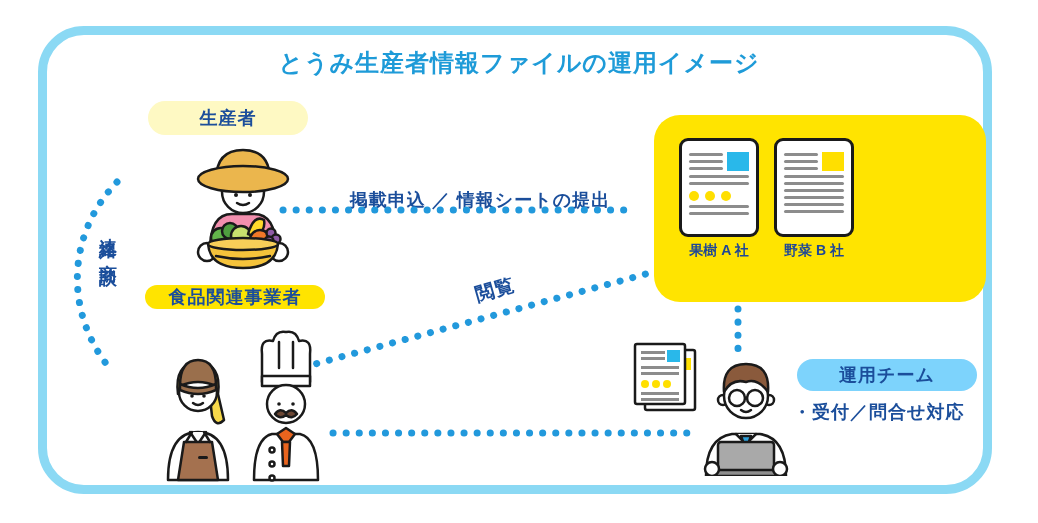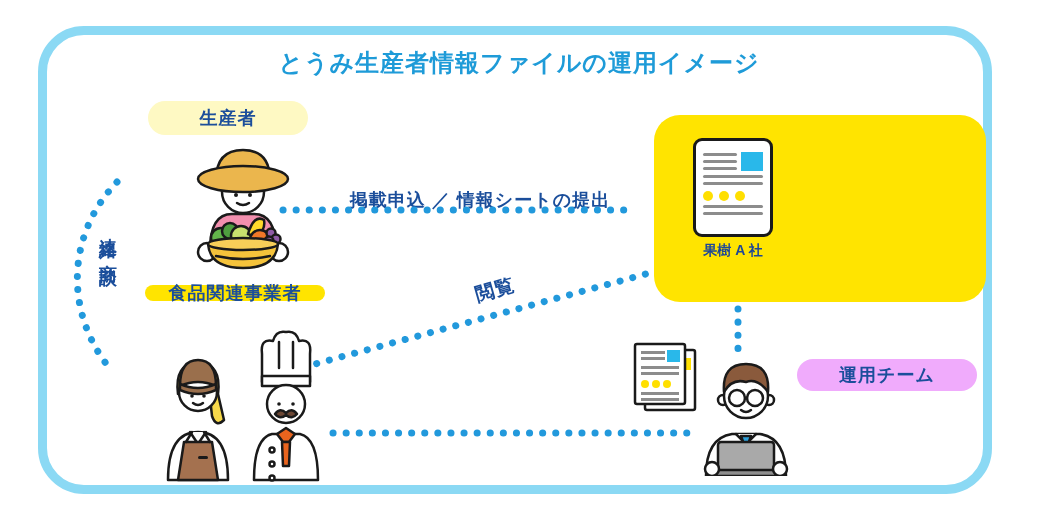--- a/index.html
+++ b/index.html
@@ -14,38 +14,38 @@
   }
   .title {
     position:absolute; left:0; top:47px; width:1038px; text-align:center;
     font-size:24px; letter-spacing:1px; color:#1E9BD8;
   }
   .pill {
     position:absolute; border-radius:18px; color:#1B4E9B; font-size:18px;
     display:flex; align-items:center; justify-content:center; letter-spacing:1px;
   }
   .pill-producer { left:148px; top:101px; width:160px; height:34px; }
-  .pill-food     { left:145px; top:285px; width:180px; height:16px; }
+  .pill-food     { left:145px; top:285px; width:180px; height:24px; }
   .pill-team     { left:797px; top:359px; width:180px; height:32px; }
   .flow-label { position:absolute; color:#1B4E9B; font-size:18px; letter-spacing:1px; }
   .lbl-application { left:320px; top:188px; width:320px; text-align:center; }
   .lbl-browse { left:455px; top:277px; width:80px; text-align:center; font-size:19px;
                 transform:rotate(-16deg); }
   .lbl-promotion { left:335px; top:395px; width:310px; text-align:center; }
   .lbl-file-update { left:762px; top:316px; }
   .lbl-contact {
     left:96px; top:223px; writing-mode:vertical-rl; text-orientation:mixed;
     font-size:18px; letter-spacing:3px;
   }
   .hp-box {
     position:absolute; left:654px; top:115px; width:332px; height:187px;
     border-radius:26px; box-sizing:border-box; padding-top:13px;
   }
   .hp-title { text-align:center; color:#1A6CCD; font-size:18px; letter-spacing:0.5px; }
-  .cards { display:flex; gap:15px; padding-left:39px; margin-top:10px; }
+  .cards { display:flex; gap:15px; padding-left:25px; margin-top:10px; }
   .card {
     width:80px; height:99px; background:#ffffff; border:3px solid #1A1A1A;
     border-radius:9px; box-sizing:border-box; padding:8px 7px 6px 7px;
     display:flex; flex-direction:column;
   }
   .card-label { width:80px; text-align:center; color:#1E4796; font-size:14px; margin-top:5px; }
   .card-col { display:flex; flex-direction:column; }
   .ln { height:3px; background:#8C8C8C; border-radius:2px; margin-top:4px; }
   .card-head { display:flex; justify-content:space-between; }
   .head-lines { width:34px; }
@@ -69,21 +69,21 @@
   <div class="frame"></div>
 
   <div class="title">とうみ生産者情報ファイルの運用イメージ</div>
 
   <div class="pill pill-producer" style="background: #fef9c3;">
     <span>生産者</span>
   </div>
   <div class="pill pill-food" style="background: rgb(255, 228, 0);">
     <span>食品関連事業者</span>
   </div>
-  <div class="pill pill-team" style="background: #f0abfc; align-items: center;">
+  <div class="pill pill-team" style="background: #7dd3fc; align-items: center;">
     <span>運用チーム</span>
   </div>
 
   <div class="flow-label lbl-application">掲載申込 ／ 情報シートの提出</div>
   <div class="flow-label lbl-browse">閲覧</div>
   <div class="flow-label lbl-contact">連絡／商談</div>
 
   <svg class="abs" style="left:276px;top:203px" width="360" height="14">
     <line class="dotline" x1="7" y1="7" x2="353" y2="7"></line>
   </svg>
@@ -119,25 +119,45 @@
               <div class="dot-y"></div>
               <div class="dot-y"></div>
               <div class="dot-y"></div>
             </div>
           <div class="ln"></div>
             <div class="ln"></div>
         </div>
         <div class="card-label">果樹 A 社</div>
       </div>
 
+      <div class="card-col">
+        <div class="card">
+          <div class="card-head">
+            <div class="head-lines">
+                <div class="ln"></div>
+                <div class="ln"></div>
+                <div class="ln"></div>
+              </div>
+            <div class="head-sq" style="background: rgb(255, 223, 0);"></div>
+          </div>
+          <div class="ln"></div>
+            <div class="ln"></div>
+            <div class="ln"></div>
+          <div class="ln"></div>
+            <div class="ln"></div>
+            <div class="ln"></div>
+        </div>
+        <div class="card-label">野菜 B 社</div>
+      </div>
 
 
     </div>
   </div>
 
+  <div class="bullet bullet-1">・受付／問合せ対応</div>
 
   <svg class="abs" style="left:170px;top:138px" width="146" height="146" viewBox="0 0 146 146">
     <circle class="ink" cx="73" cy="54" r="21" fill="#ffffff"></circle>
     <path class="ink" d="M46,42 Q46,12 73,12 Q100,12 100,42 Z" fill="#EBB64D"></path>
     <ellipse class="ink" cx="73" cy="41" rx="45" ry="13" fill="#EBB64D"></ellipse>
     <circle cx="66" cy="57" r="2" fill="#1A1A1A"></circle>
     <circle cx="80" cy="57" r="2" fill="#1A1A1A"></circle>
     <path class="ink" d="M67,65 Q73,69 79,65" fill="none"></path>
     <path class="ink" d="M40,112 Q40,76 62,76 L84,76 Q106,76 106,112 Z" fill="#F28FAE"></path>
     <circle class="ink" cx="37" cy="114" r="9" fill="#ffffff"></circle>

